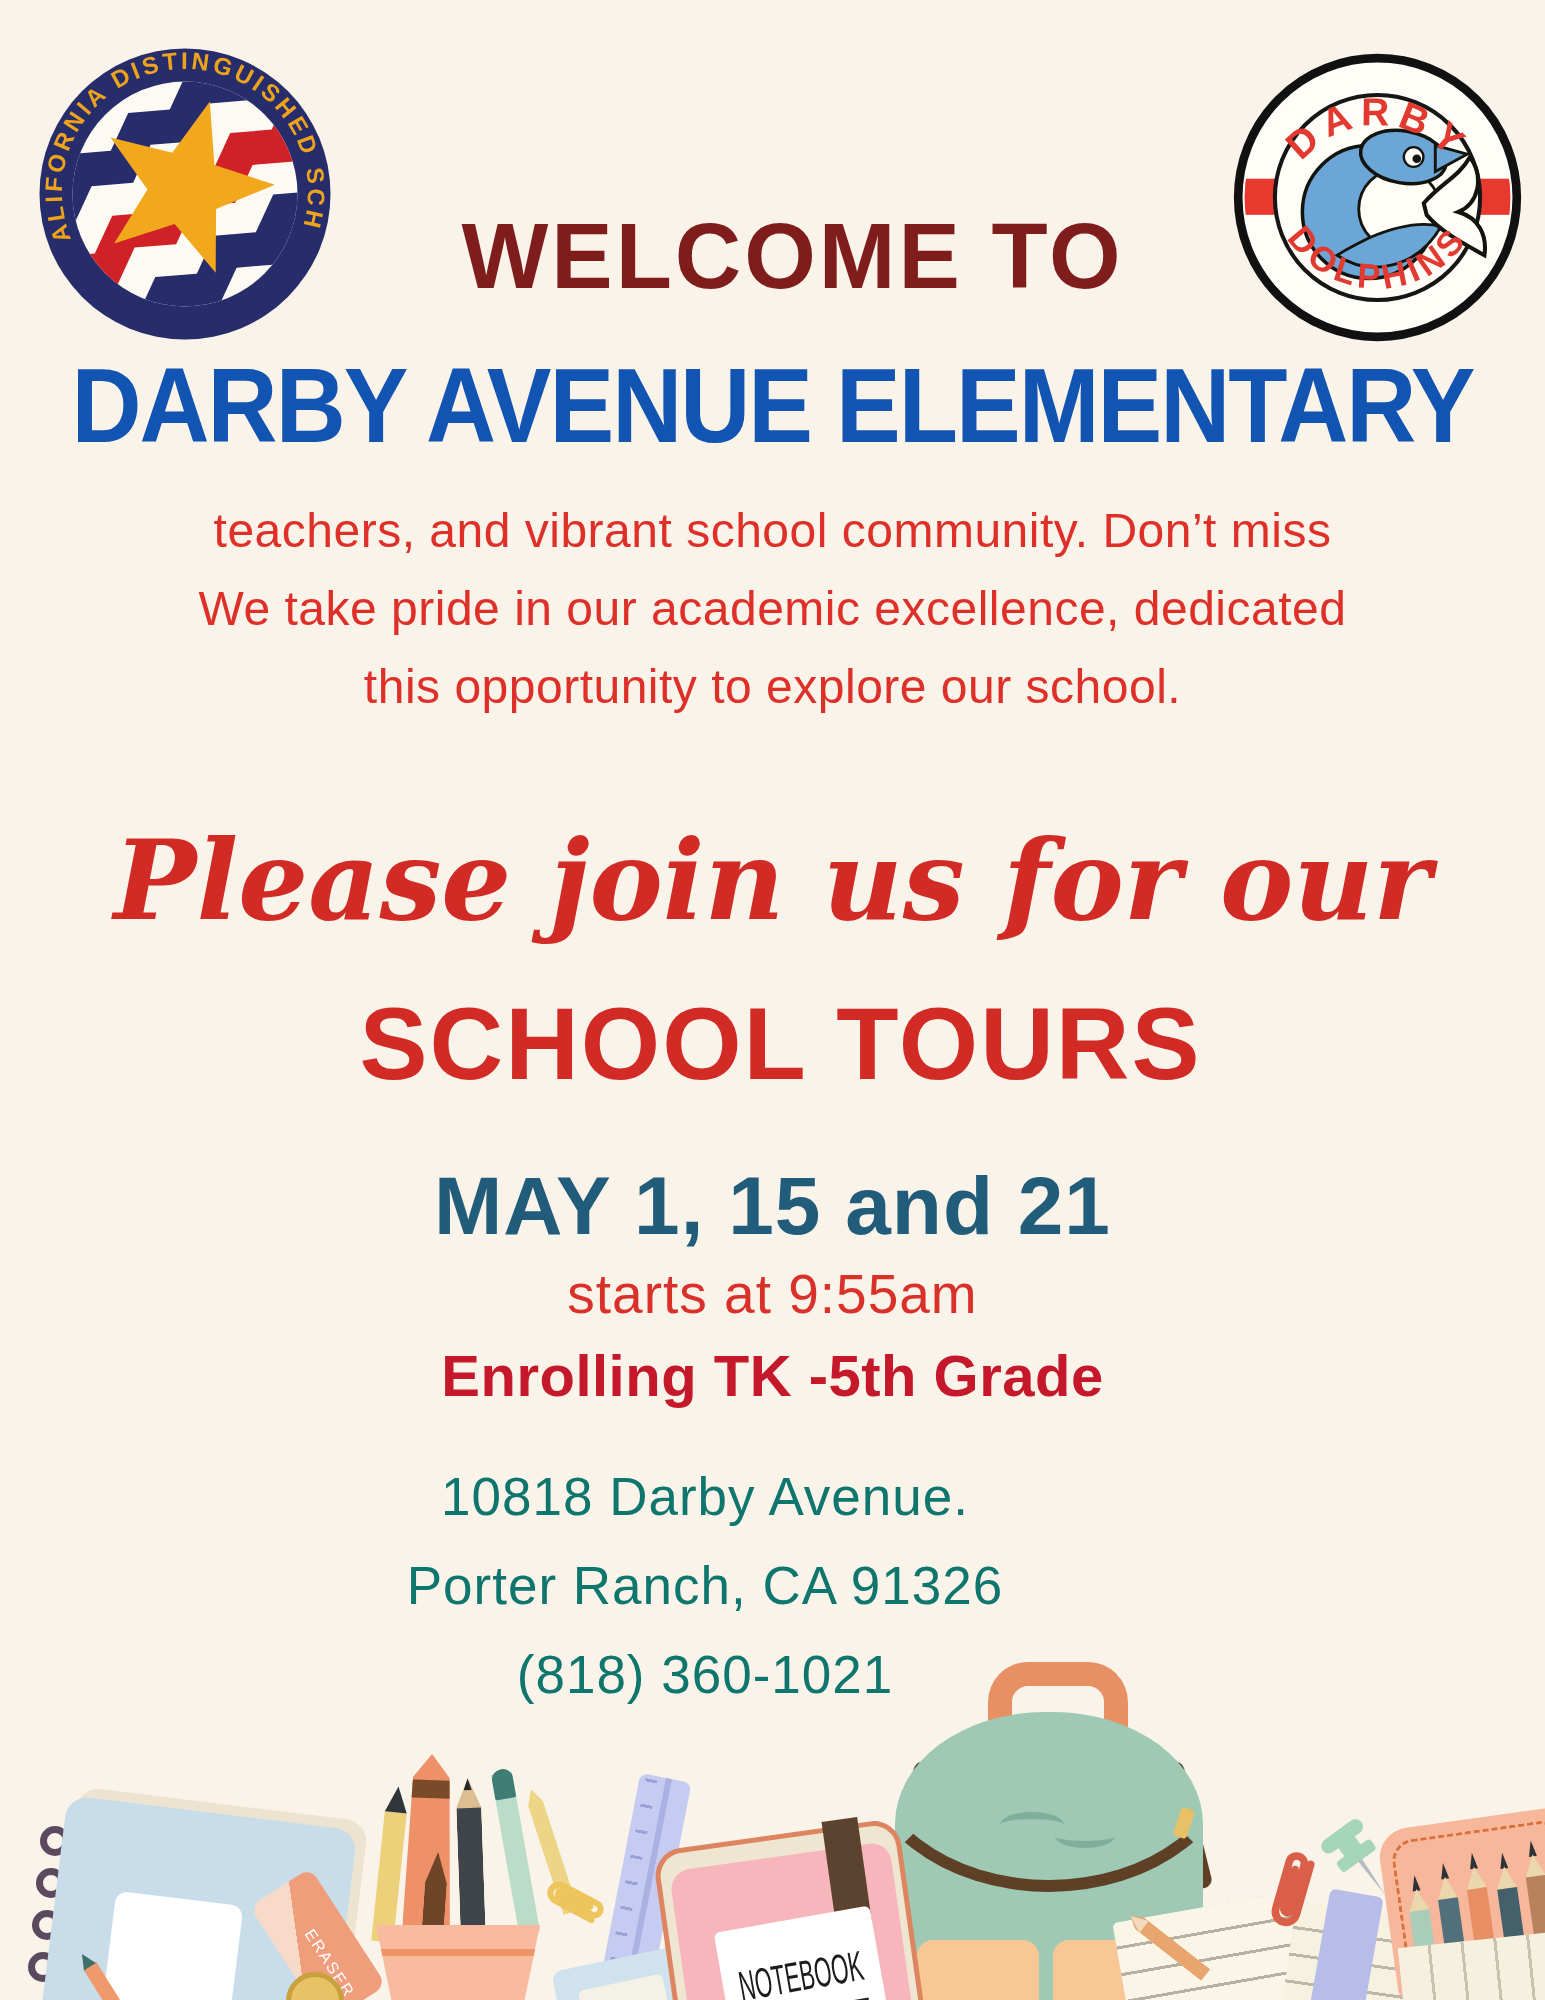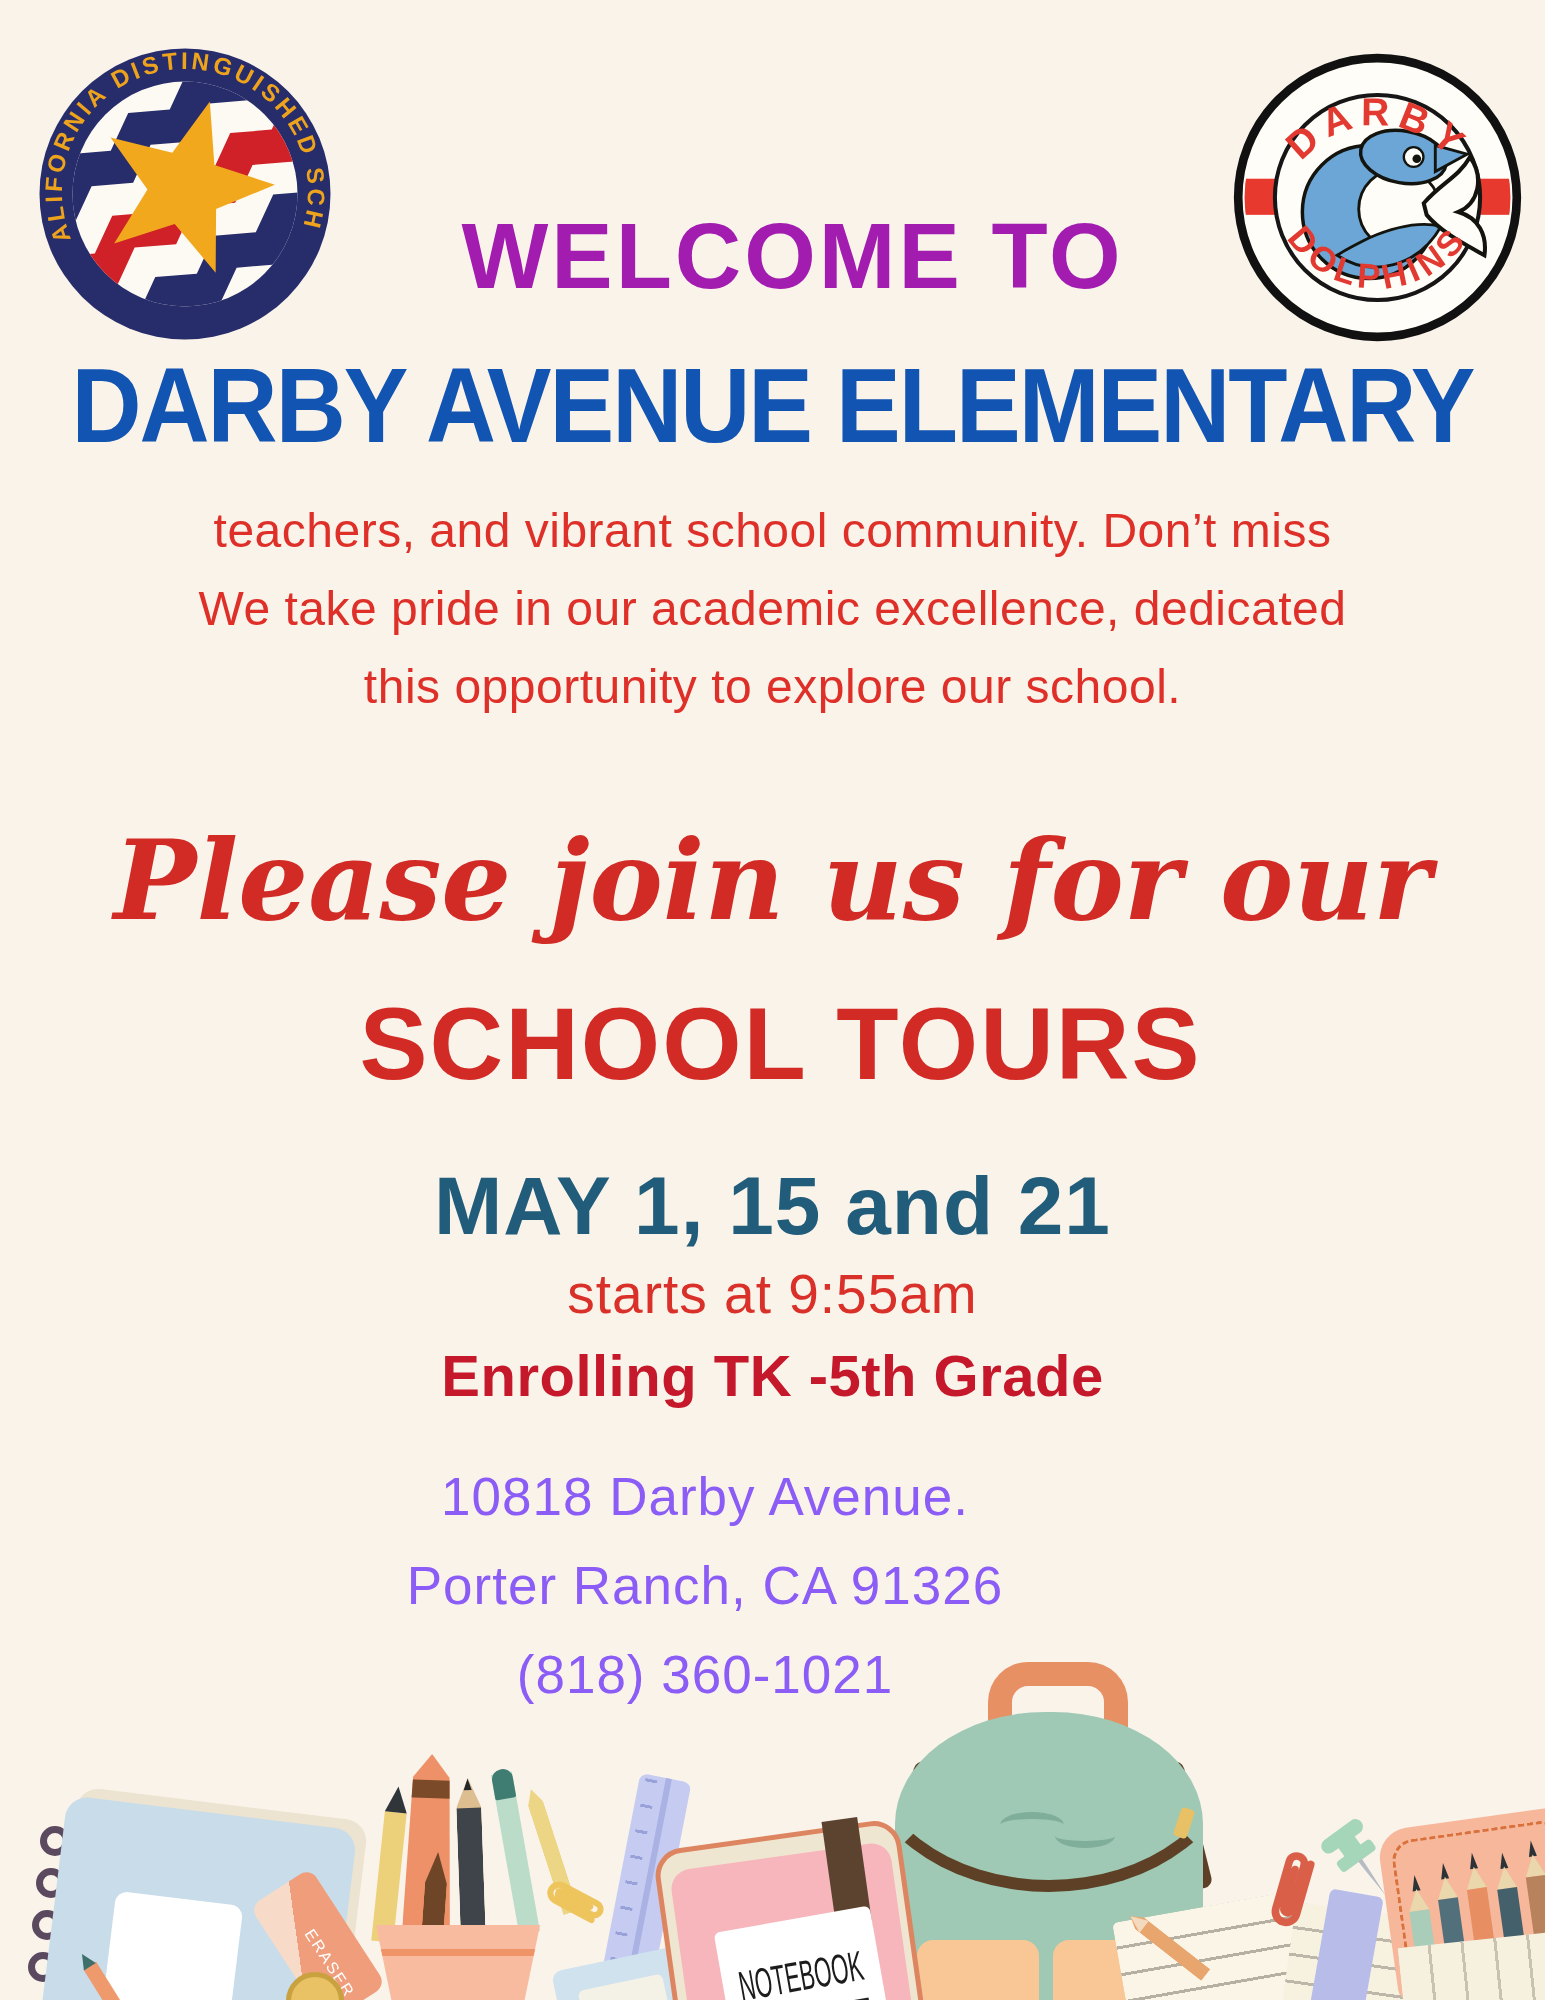--- a/index.html
+++ b/index.html
@@ -5,41 +5,41 @@
   html,body{margin:0;padding:0;background:#e8e4dc;}
   .poster{
     position:relative;width:1545px;height:2000px;margin:0 auto;
     background:#faf3ea;overflow:hidden;
     font-family:"Liberation Sans",sans-serif;
   }
   .poster *{box-sizing:border-box;}
 
   
   .welcome{position:absolute;top:204px;left:40px;width:1505px;text-align:center;
-    font-size:92px;font-weight:800;letter-spacing:3px;color:#a21caf;white-space:nowrap;}
+    font-size:92px;font-weight:800;letter-spacing:3px;color:#7f1d1d;white-space:nowrap;}
   .title{position:absolute;top:346px;left:0px;width:1545px;text-align:center;
     font-size:97px;font-weight:800;letter-spacing:-2px;color:#1254b2;white-space:nowrap;
     transform:scaleY(1.08);transform-origin:top center;}
 
   .intro{position:absolute;top:492px;left:20px;width:1505px;text-align:center;
     font-size:48px;line-height:78px;color:#de2f28;letter-spacing:.5px;}
 
   .script-line{position:absolute;top:816px;left:0;width:1545px;text-align:center;
     font-family:"DejaVu Serif",serif;font-style:italic;font-weight:bold;
     font-size:110px;color:#d22b26;}
   .tours{position:absolute;top:986px;left:0;width:1545px;text-align:center;
     font-size:102px;font-weight:800;letter-spacing:2px;color:#d22b26;white-space:nowrap;margin-left:8px;}
   .dates{position:absolute;top:1138px;left:0;width:1545px;text-align:center;
     font-size:82px;font-weight:800;letter-spacing:1px;color:#215d7a;margin-top:21px;}
   .time{position:absolute;top:1262px;left:0;width:1545px;text-align:center;
     font-size:55px;color:#d93129;letter-spacing:1px;}
   .enroll{position:absolute;top:1342px;left:0;width:1545px;text-align:center;
     font-size:58px;font-weight:700;color:#c5182b;letter-spacing:.5px;}
   .address{position:absolute;top:1452px;left:0;width:1410px;text-align:center;
-    font-size:53px;line-height:89px;color:#8b5cf6;letter-spacing:1px;}
+    font-size:53px;line-height:89px;color:#0f766e;letter-spacing:1px;}
 
   
   .logo-left{position:absolute;left:35px;top:44px;width:300px;height:300px;}
   .logo-right{position:absolute;left:1233px;top:53px;width:289px;height:289px;}
   .logo-left svg,.logo-right svg{width:100%;height:100%;display:block;}
 
   
   .art{position:absolute;inset:0;pointer-events:none;}
   .art>div{position:absolute;}
 

